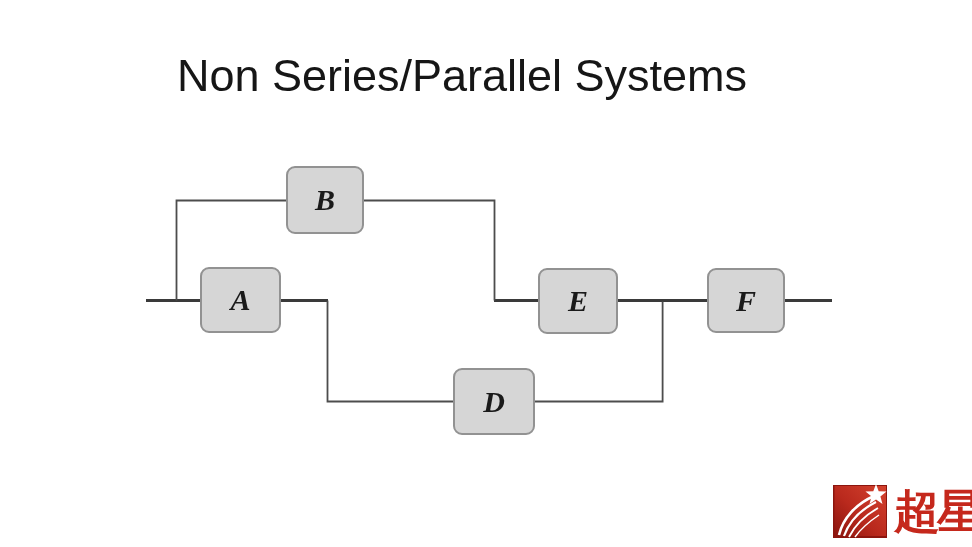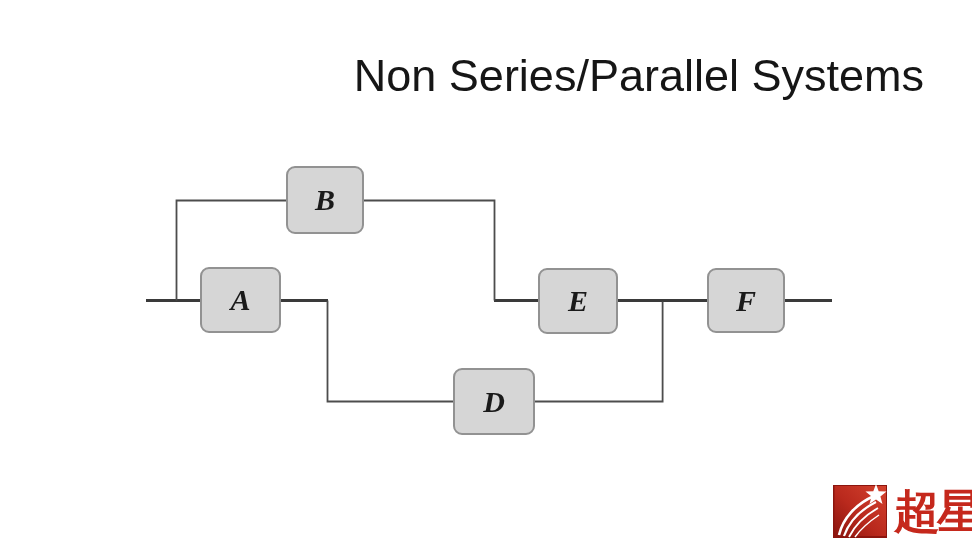--- a/index.html
+++ b/index.html
@@ -9,21 +9,21 @@
     height: 547px;
     background: #ffffff;
     overflow: hidden;
     font-family: "Liberation Sans", sans-serif;
   }
   .title {
     position: absolute;
     top: 52px;
     left: 0;
     width: 924px;           
-    text-align: right;
+    text-align: center;
     font-family: "Liberation Sans", sans-serif;
     font-size: 45px;
     font-weight: 400;
     letter-spacing: 0px;
     color: #161616;
     margin: 0;
     line-height: 1.05;
   }
   .wires {
     position: absolute;

